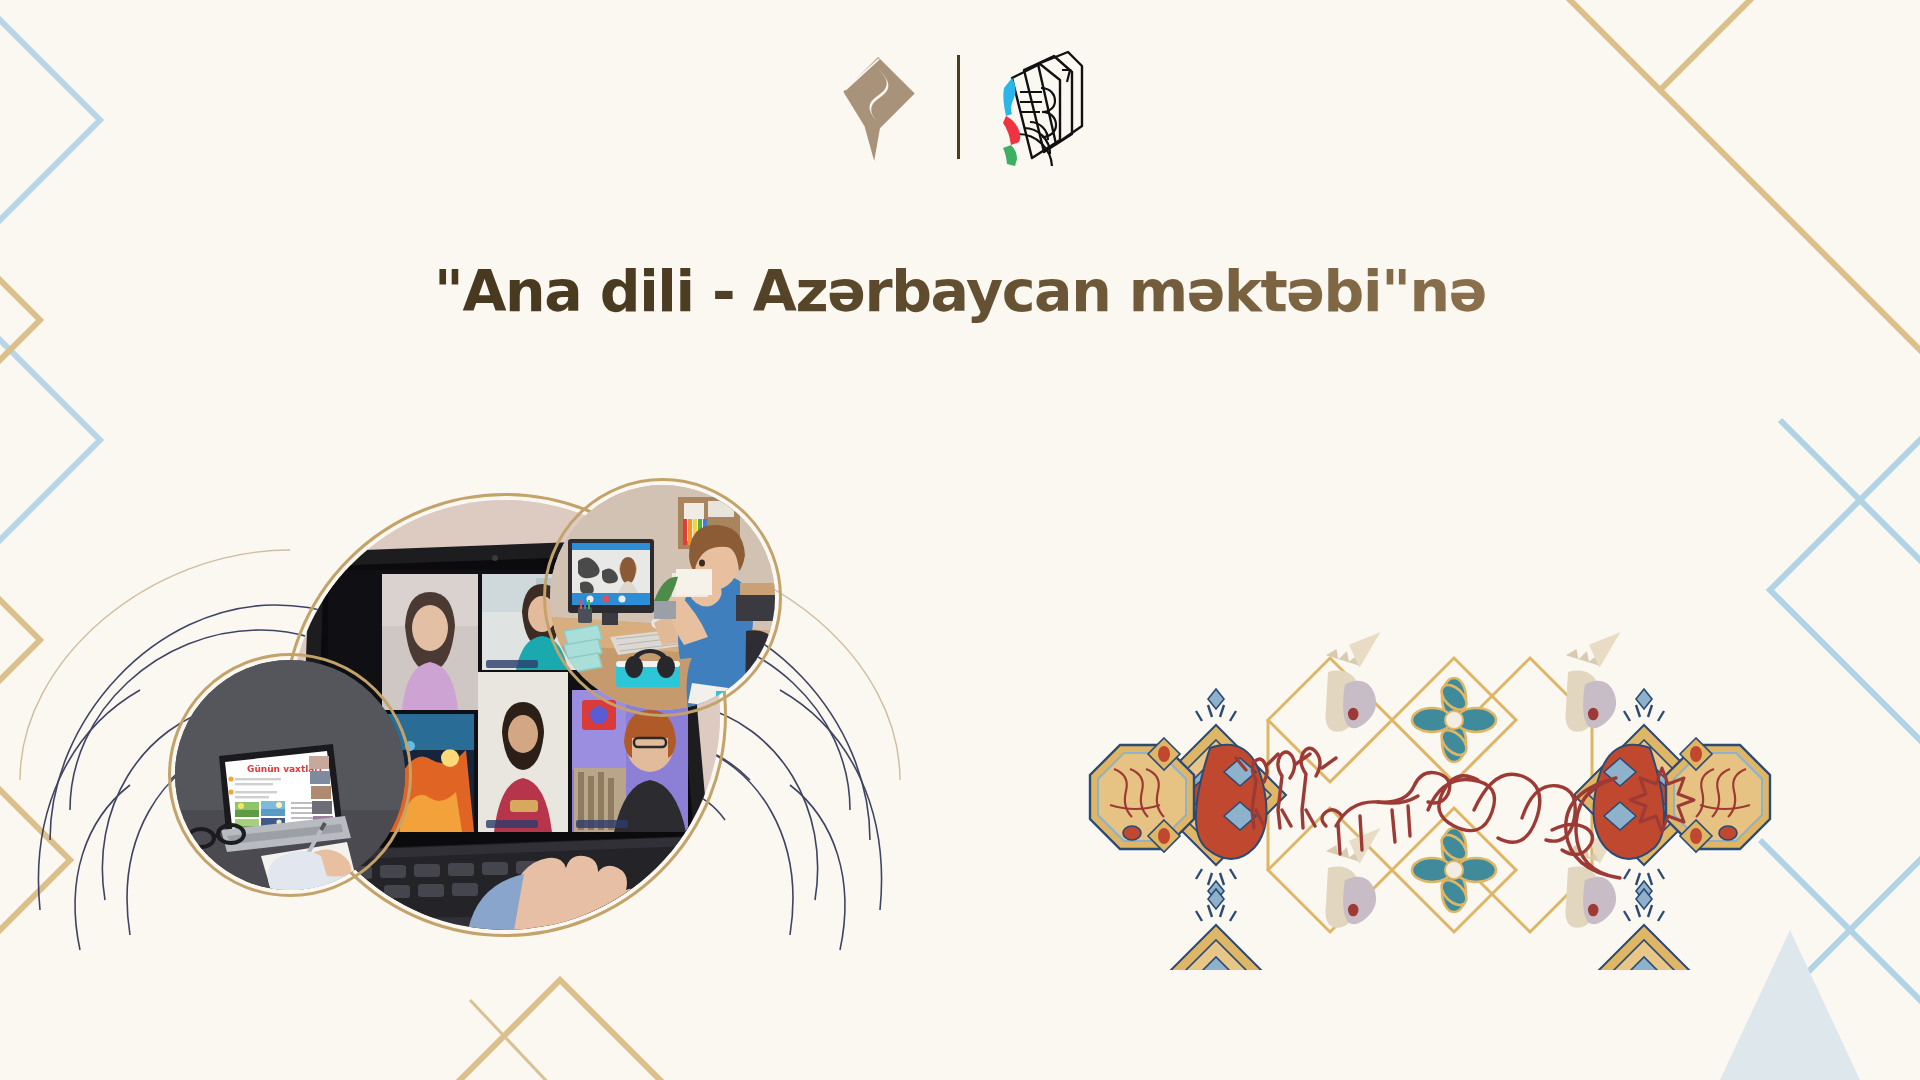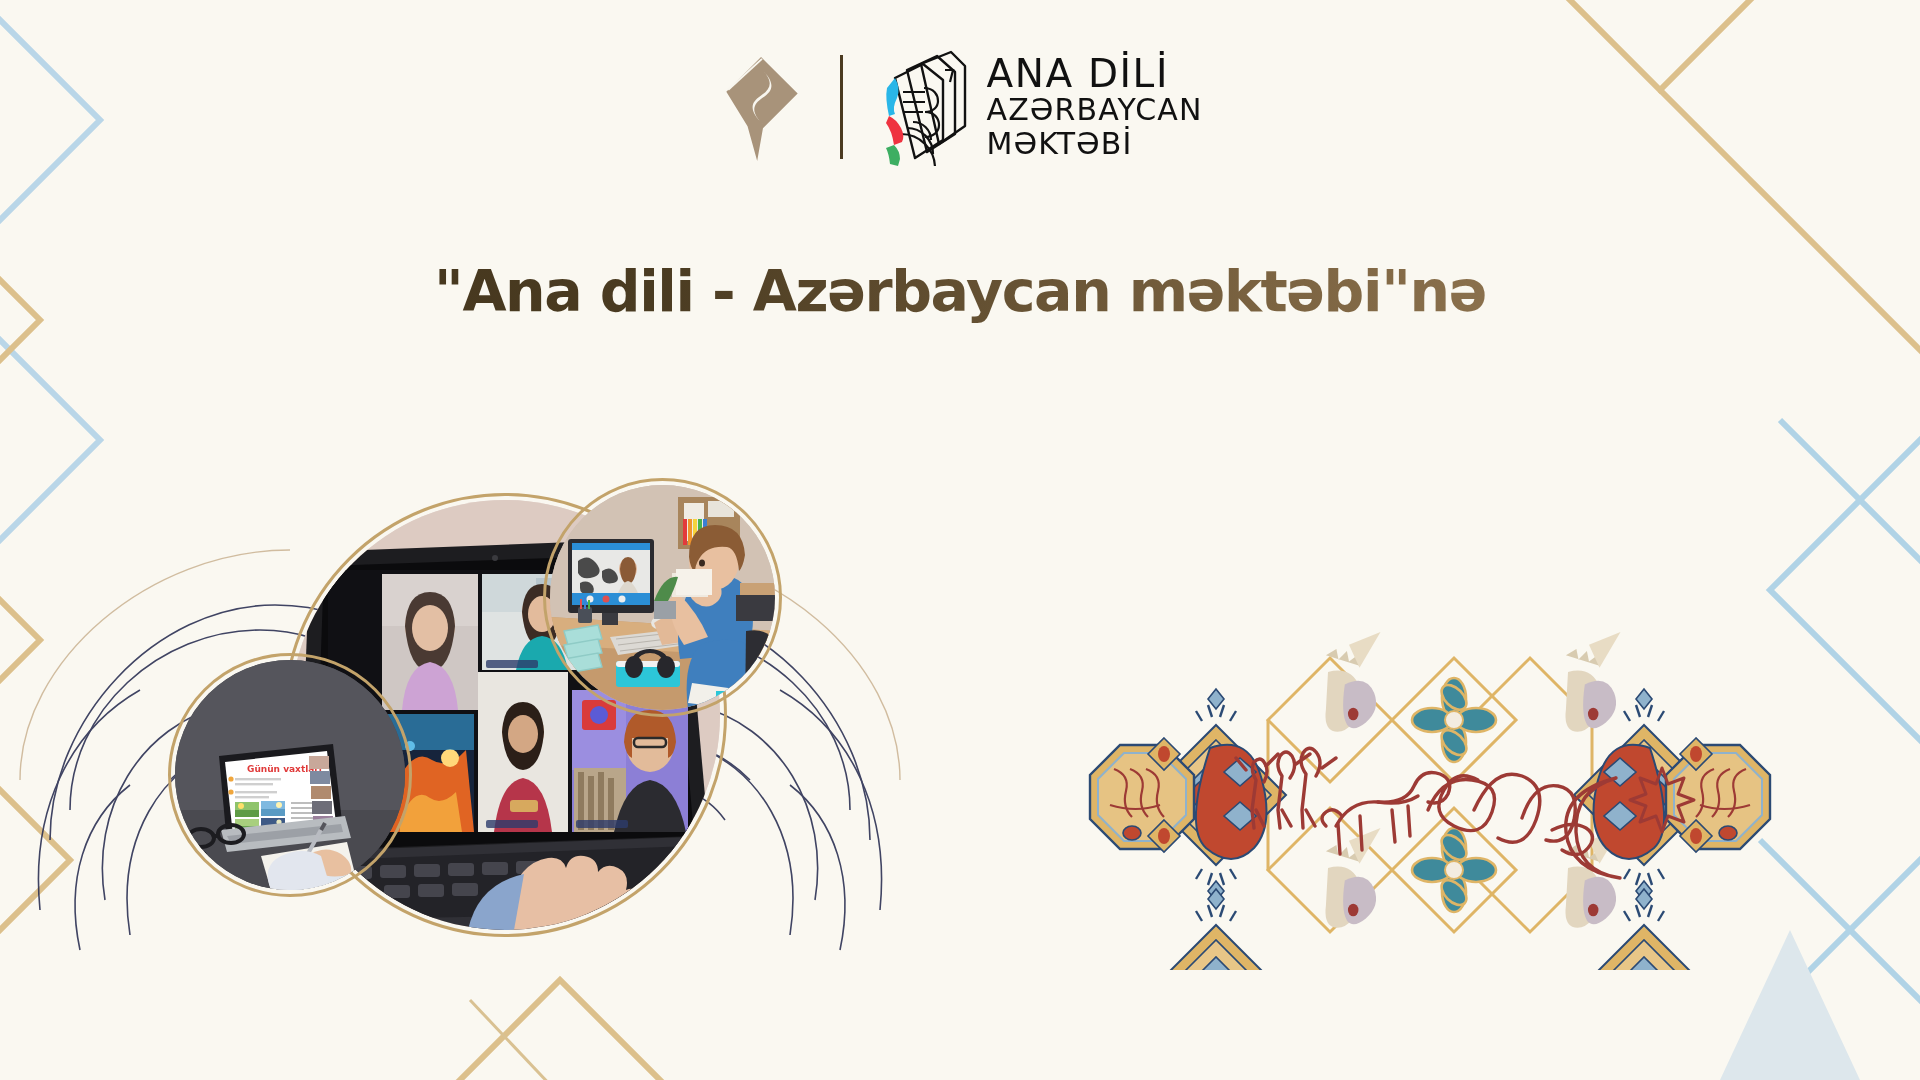--- a/index.html
+++ b/index.html
@@ -160,25 +160,20 @@
           <path d="M48 64 c9 0 14 6 14 13 c0 7 -6 12 -14 12"></path>
           <path d="M68 22 l8 0 l-3 12"></path>
           <path d="M36 74 a18 18 0 0 1 18 18"></path>
           <path d="M30 80 a26 26 0 0 1 26 26"></path>
           <path d="M24 86 a34 34 0 0 1 34 34"></path>
         </g>
         <path fill="#29b6e8" d="M18 30 q6 10 2 20 q-5 10 -2 16 l-6 2 q-4 -18 -2 -28 Z"></path>
         <path fill="#ef3340" d="M12 68 q7 3 12 12 q4 8 1 14 l-8 3 q-2 -14 -8 -22 Z"></path>
         <path fill="#3dae62" d="M17 97 q6 6 6 14 l-2 7 l-8 -2 q-1 -10 -4 -16 Z"></path>
       </svg>
-      <div class="anadili-words">
-        <div class="ad-l1">ANA DİLİ</div>
-        <div class="ad-l2">AZƏRBAYCAN</div>
-        <div class="ad-l3">MƏKTƏBİ</div>
-      </div>
     </div>
   </div>
 
   <div class="headline">
     <div class="hl-line hl-1">"Ana dili - Azərbaycan məktəbi"nə</div>
   </div>
 
   <div class="collage">
 
     <svg style="position:absolute;left:-110px;top:-20px;width:900px;height:520px;" viewBox="0 0 900 520" aria-hidden="true">

